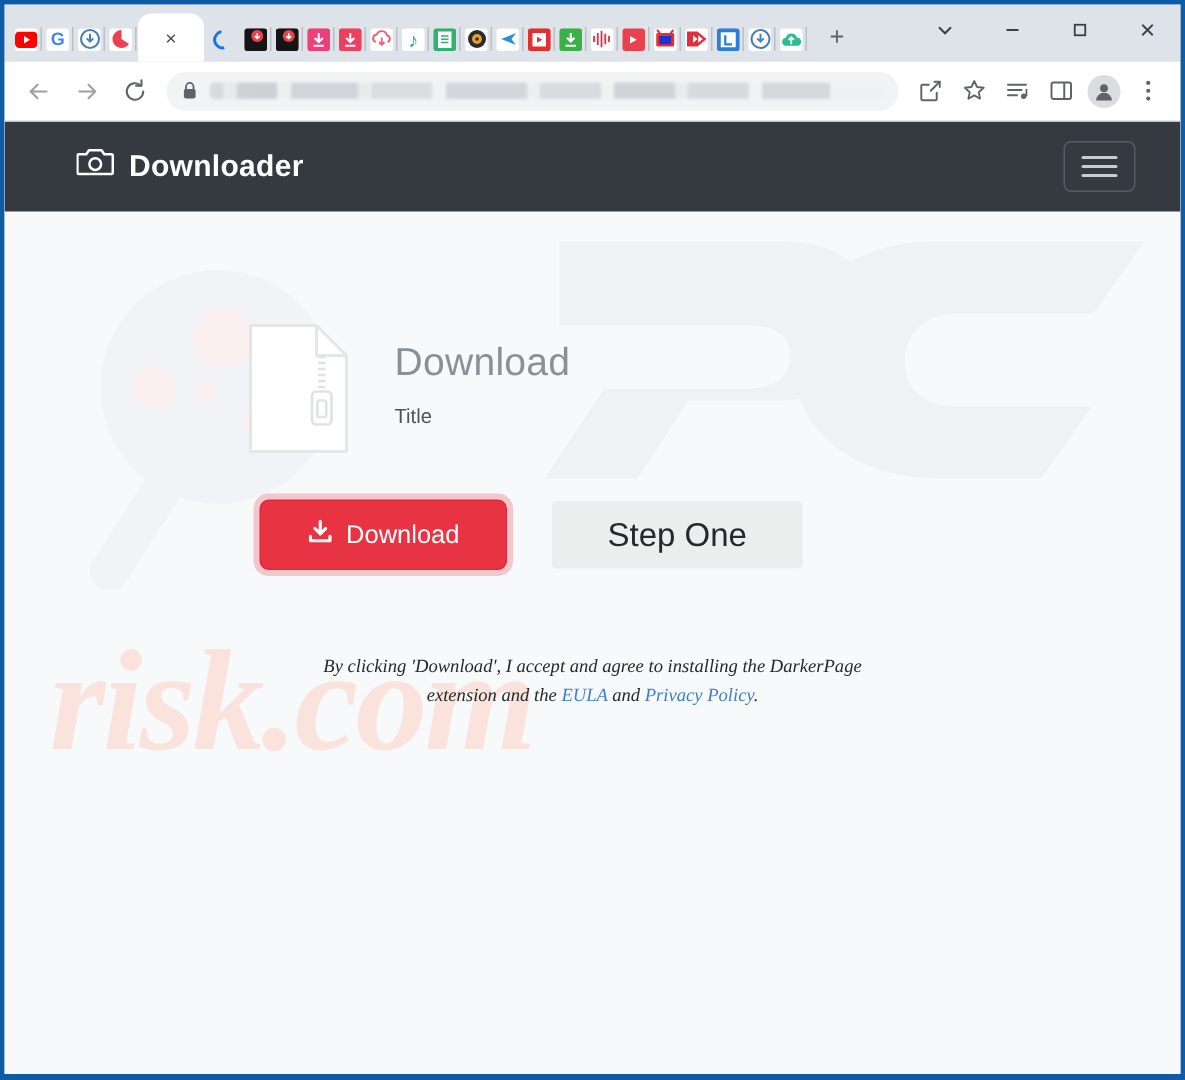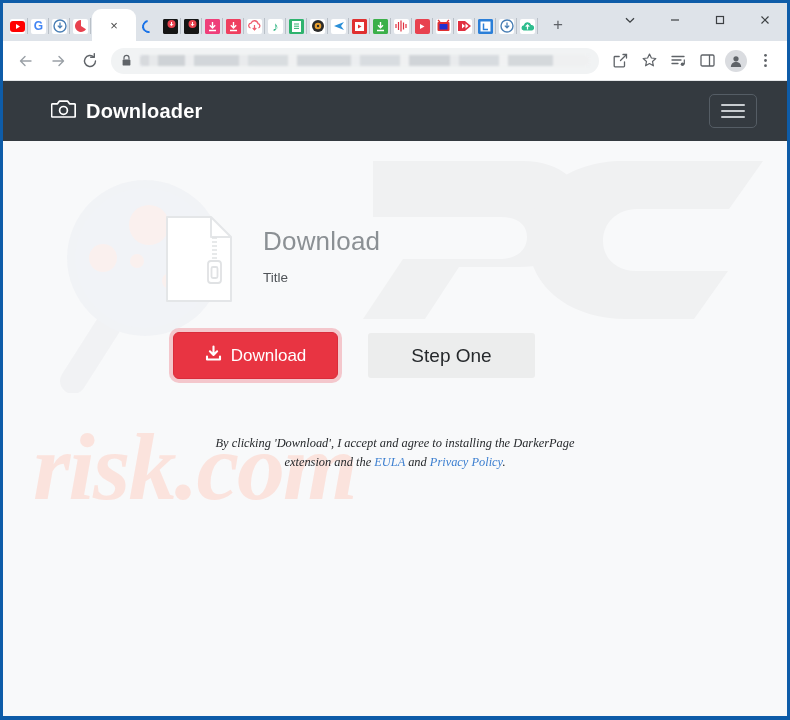--- a/index.html
+++ b/index.html
@@ -337,21 +337,21 @@
     cursor: pointer;
     box-shadow: 0 0 0 4px rgba(232,52,66,.25);
     font-family: "Liberation Sans", sans-serif;
   }
   #step-btn {
     width: 167px; height: 45px;
     background: #eceded;
     border: none;
     border-radius: 3px;
     color: #26292c;
-    font-size: 19px;
+    font-size: 22px;
     display: flex;
     align-items: center;
     justify-content: center;
     cursor: pointer;
     font-family: "Liberation Sans", sans-serif;
   }
 
   #disclaimer {
     position: relative;
     z-index: 2;

